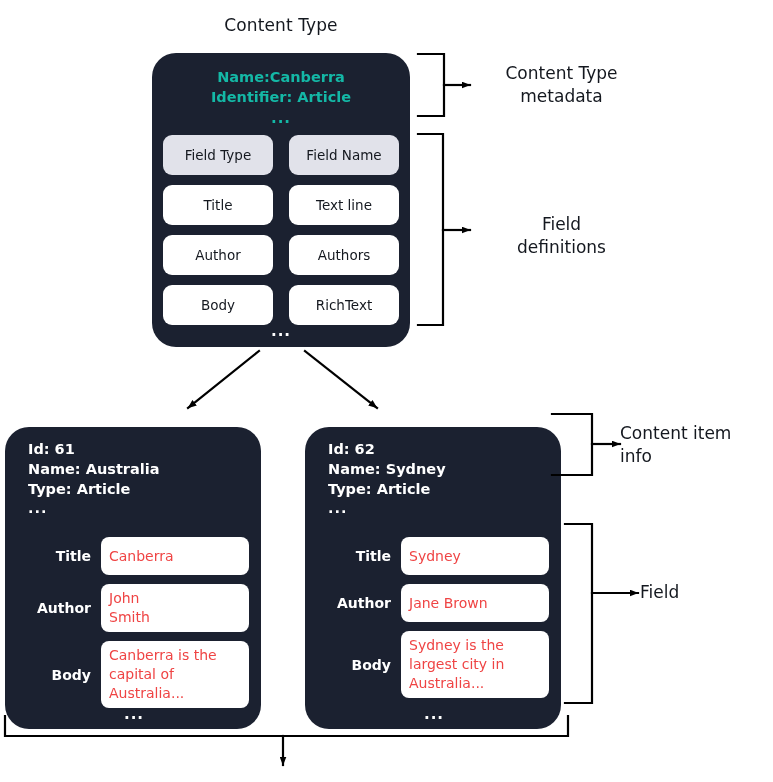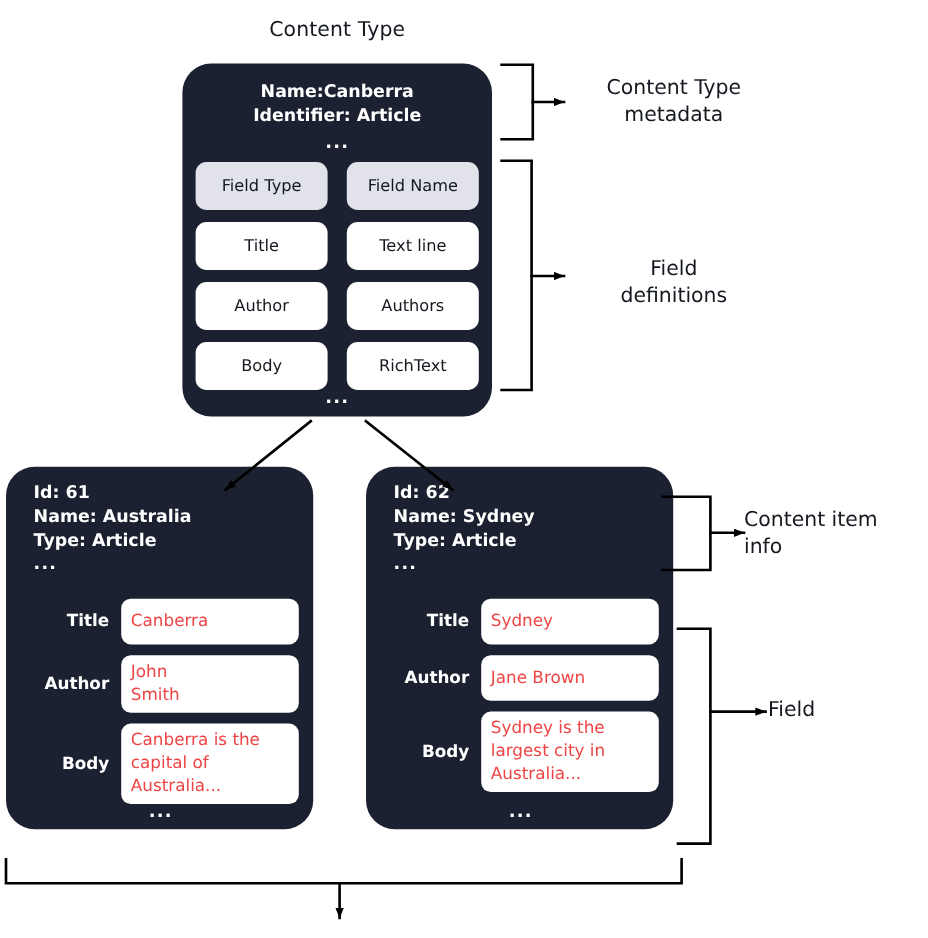--- a/index.html
+++ b/index.html
@@ -69,21 +69,21 @@
     width: 258px;
     height: 294px;
   }
 
   .ct-meta {
     position: absolute;
     left: 0;
     top: 14px;
     width: 100%;
     text-align: center;
-    color: #ffffff;
+    color: #14b8a6;
     font-weight: bold;
     font-size: 14.5px;
     line-height: 20px;
   }
   .ct-meta .ellipsis {
     display: block;
     font-size: 15px;
     line-height: 16px;
     margin-top: 3px;
     letter-spacing: 1px;
@@ -123,21 +123,21 @@
     color: #ffffff;
     font-size: 15px;
     font-weight: bold;
     letter-spacing: 1px;
   }
 
   
   .item-card {
     width: 256px;
     height: 302px;
-    top: 376px;
+    top: 414px;
   }
   #item-card-0 { left: 5px; }
   #item-card-1 { left: 305px; }
 
   .item-info {
     position: absolute;
     left: 23px;
     top: 12px;
     color: #ffffff;
     font-weight: bold;

